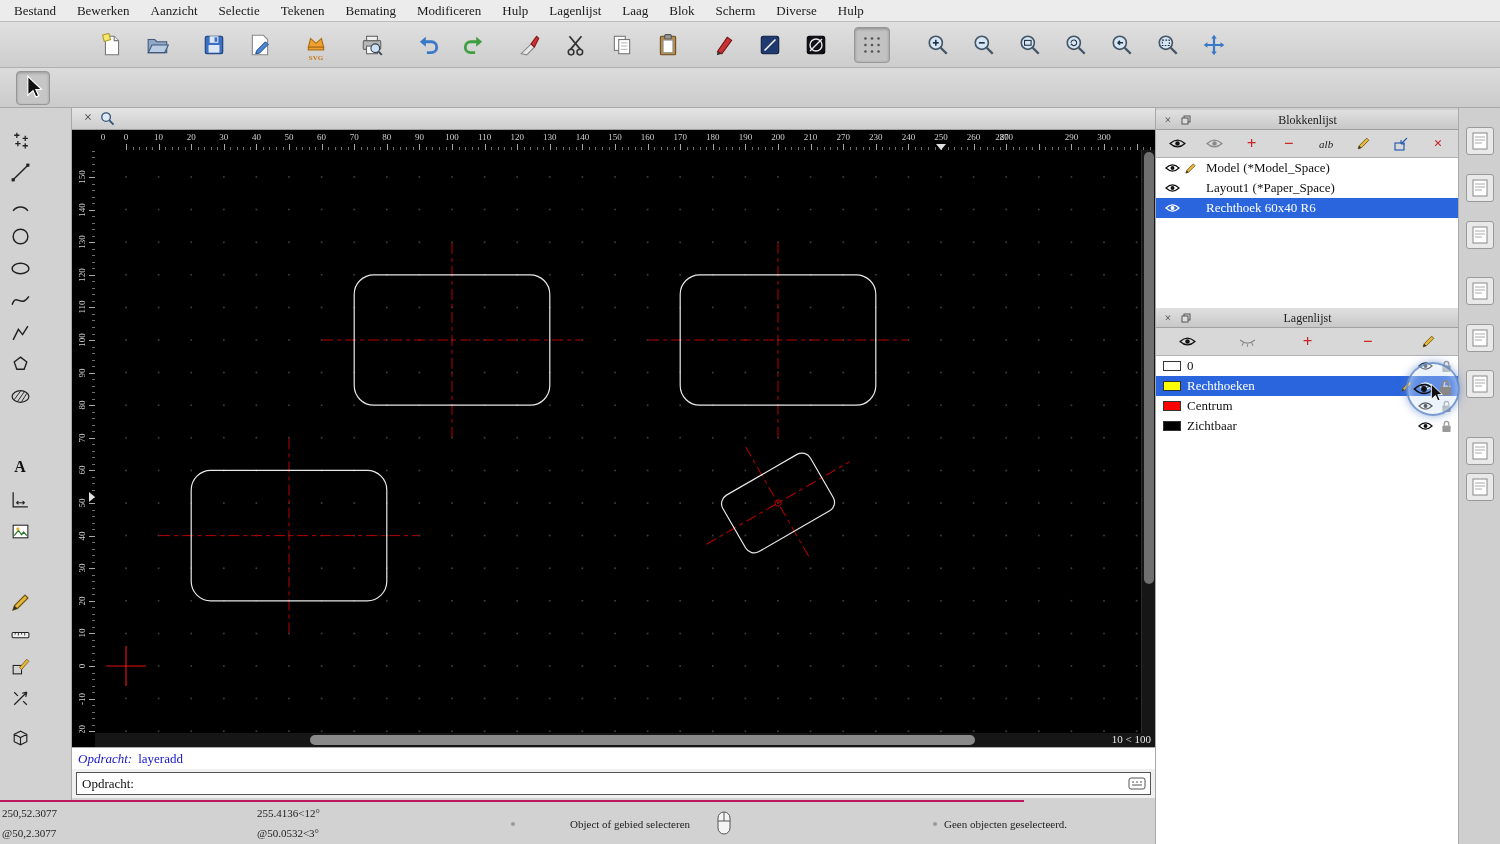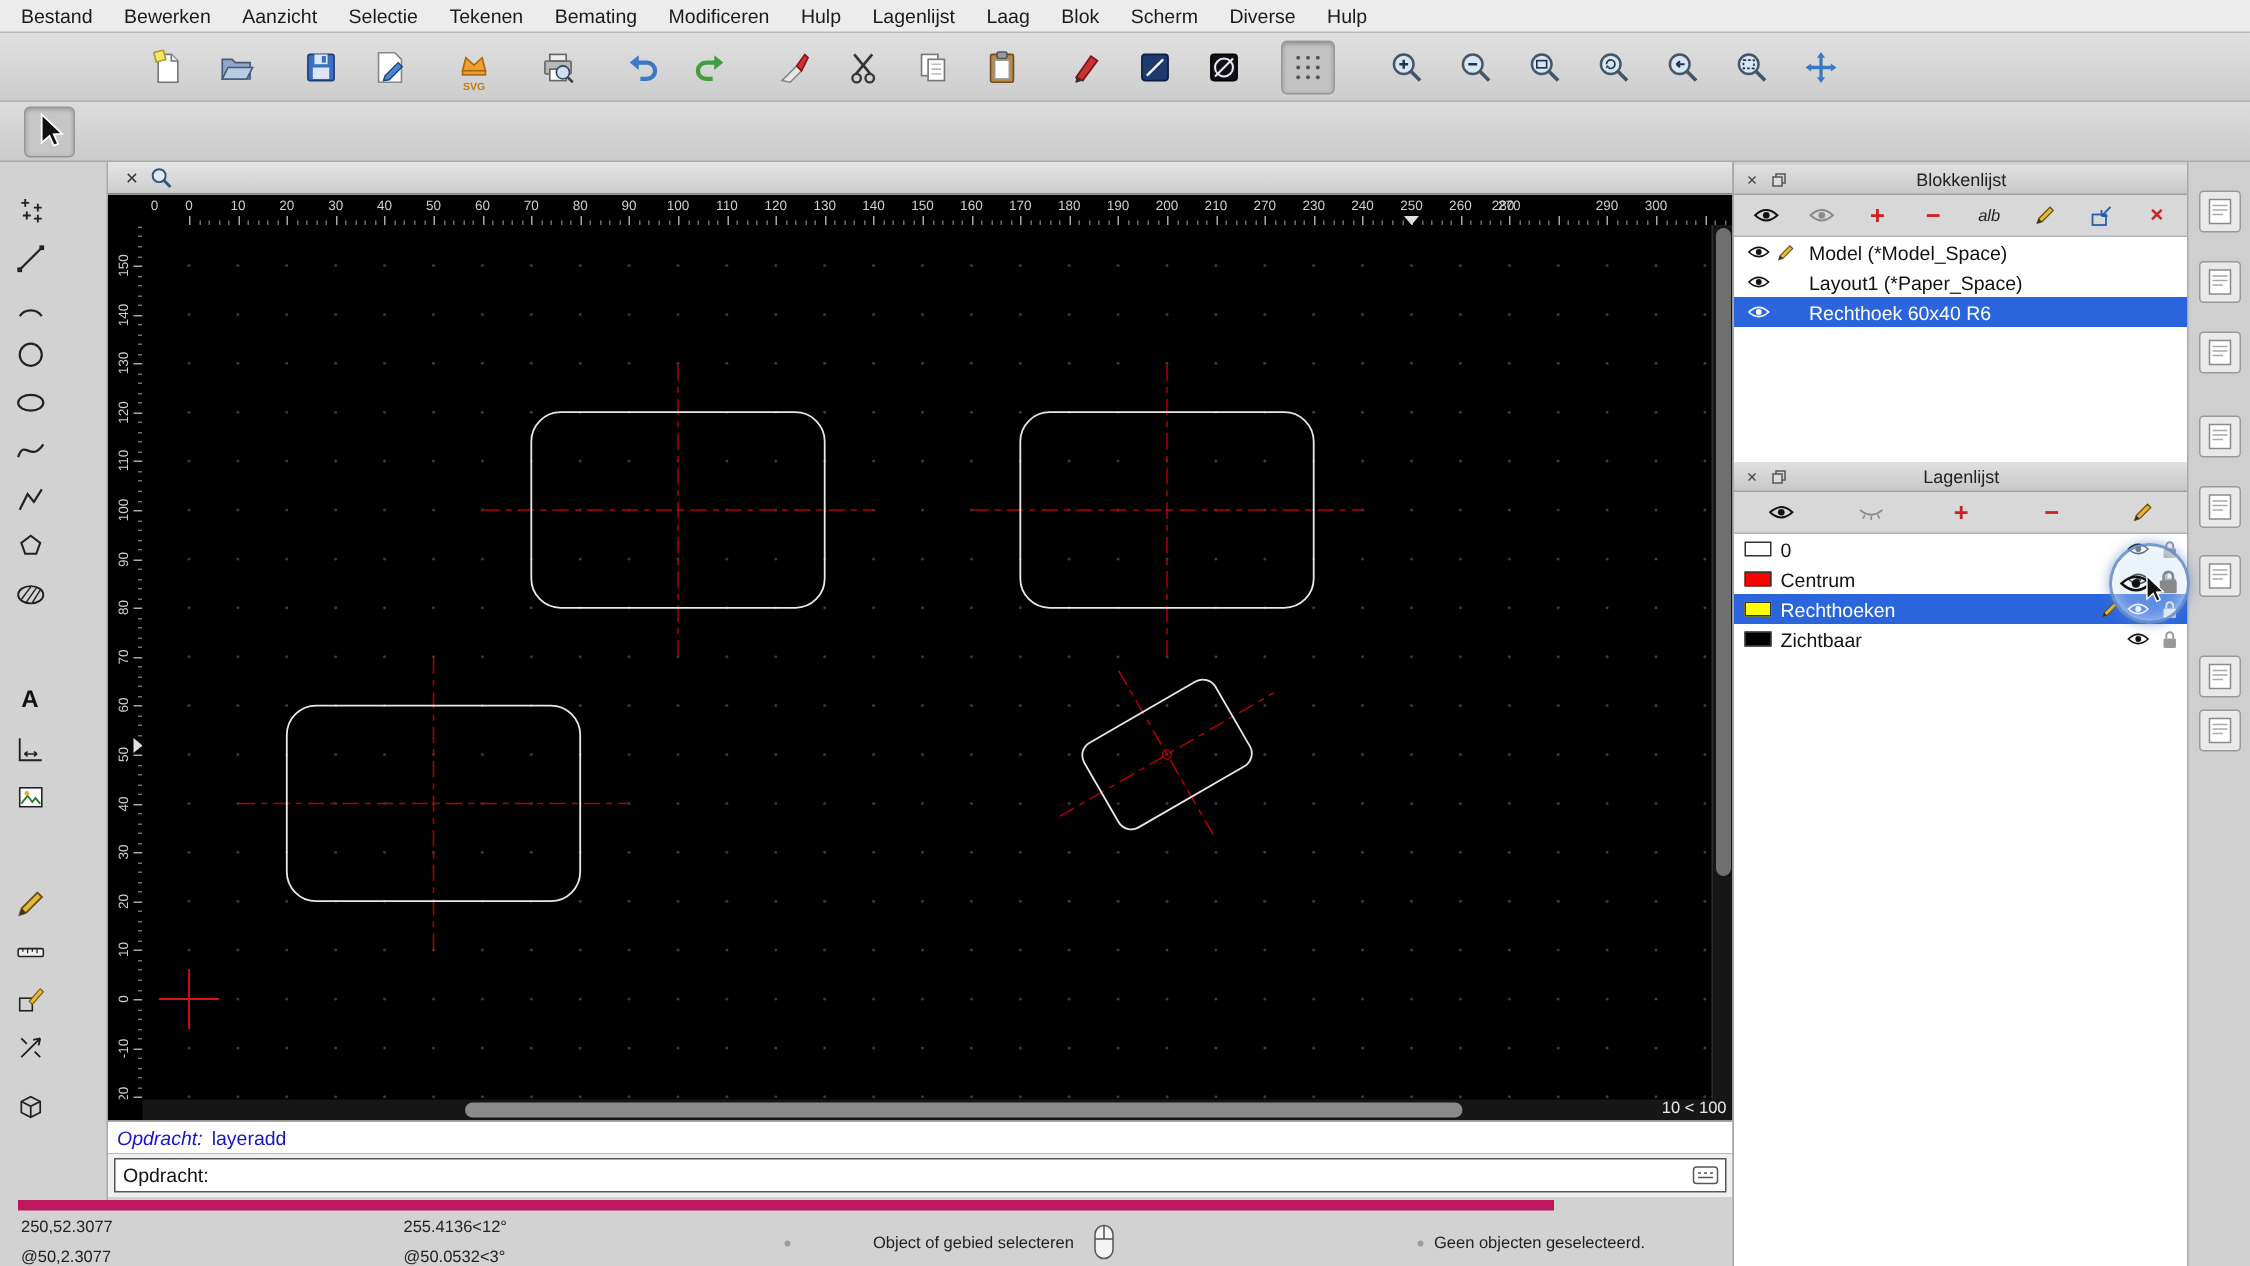--- a/index.html
+++ b/index.html
@@ -1,19 +1,19 @@
 <!DOCTYPE html>
 <html><head>
 <meta charset="utf-8">
 <title>CAD</title>
 <style>
   *{box-sizing:border-box;margin:0;padding:0}
   html,body{background:#888}
   button{font-family:inherit;cursor:default}
-  #app{position:relative;width:1500px;height:844px;background:#d2d2d2;font-family:Liberation Sans, sans-serif;overflow:hidden;-webkit-font-smoothing:antialiased}
+  #app{position:relative;width:1500px;height:844px;background:#d2d2d2;font-family:Liberation Serif, serif;overflow:hidden;-webkit-font-smoothing:antialiased}
 
   
   .menubar{position:absolute;left:0;top:0;width:1500px;height:22px;background:#ececec;border-bottom:1px solid #bdbdbd;display:flex;align-items:center;gap:21px;padding-left:14px;font-size:13px;color:#1a1a1a;z-index:5}
   .mi{white-space:nowrap}
 
   
   .toolbar{position:absolute;left:0;top:22px;width:1500px;height:46px;background:linear-gradient(#e0e0e0,#cdcdcd);border-bottom:1px solid #b0b0b0;display:flex;align-items:center;padding-left:94px}
   .tb{width:36px;height:36px;border:none;background:transparent;display:flex;align-items:center;justify-content:center;margin-right:10px;position:relative;border-radius:4px}
   .tb.pressed{background:#c2c2c2;border:1px solid #979797;box-shadow:inset 0 1px 3px rgba(0,0,0,.3)}
   .tb svg.ic{width:24px;height:24px}
@@ -107,21 +107,21 @@
   .sel svg.i.lock{color:#e4e4e4}
   .ptb svg.i.eye,.ptb svg.i.eyegray{width:17px;height:11px}
   .ptb svg.i.pen{width:15px;height:15px}
 
   
   .rightstrip{position:absolute;left:1458px;top:108px;width:42px;height:736px;background:#cfcfcf;border-left:1px solid #aaa}
   .dock{position:absolute;left:7px;width:28px;height:28px;background:#e9e9e9;border:1px solid #9a9a9a;border-radius:3px;display:flex;align-items:center;justify-content:center;padding:0}
   .dock svg{width:20px;height:20px}
 
   
-  .statusbar{position:absolute;left:12px;top:800px;width:1024px;height:44px;background:#d2d2d2;border-top:7px solid #be185d;font-size:11px;color:#222}
+  .statusbar{position:absolute;left:0;top:800px;width:1024px;height:44px;background:#d2d2d2;border-top:2px solid #be185d;font-size:11px;color:#222}
   .statusbar span{position:absolute;white-space:nowrap}
   .s-abs{left:2px;top:5px}.s-rel{left:2px;top:25px}
   .s-pabs{left:257px;top:5px}.s-prel{left:257px;top:25px}
   .s-hint{left:570px;top:16px}
   .s-sel{left:944px;top:16px}
   .sdot{position:absolute;width:4px;height:4px;border-radius:50%;background:#9a9a9a}
   .sdot.d1{left:511px;top:20px}.sdot.d2{left:933px;top:20px}
   .s-mouse{position:absolute;left:716px;top:8px;width:16px;height:26px;color:#555}
 
   
@@ -1515,36 +1515,36 @@
       <div class="lrow">
         <span class="swatch" style="background: rgb(255, 255, 255);"></span>
         <span class="lbl">0</span>
         <svg class="i eye">
             <use href="#i-eye"></use>
           </svg>
         <svg class="i lock">
             <use href="#i-lock"></use>
           </svg>
       </div>
-      <div class="lrow">
-        <span class="swatch" style="background: rgb(255, 0, 0);"></span>
-        <span class="lbl">Centrum</span>
-        <svg class="i eye">
-            <use href="#i-eye"></use>
-          </svg>
-        <svg class="i lock">
-            <use href="#i-lock"></use>
-          </svg>
-      </div>
       <div class="lrow sel">
         <span class="swatch" style="background: rgb(255, 255, 0);"></span>
         <span class="lbl">Rechthoeken</span>
         <svg class="i pen">
             <use href="#i-pencil"></use>
           </svg>
+        <svg class="i eye">
+            <use href="#i-eye"></use>
+          </svg>
+        <svg class="i lock">
+            <use href="#i-lock"></use>
+          </svg>
+      </div>
+      <div class="lrow">
+        <span class="swatch" style="background: rgb(255, 0, 0);"></span>
+        <span class="lbl">Centrum</span>
         <svg class="i eye">
             <use href="#i-eye"></use>
           </svg>
         <svg class="i lock">
             <use href="#i-lock"></use>
           </svg>
       </div>
       <div class="lrow">
         <span class="swatch" style="background: rgb(0, 0, 0);"></span>
         <span class="lbl">Zichtbaar</span>

